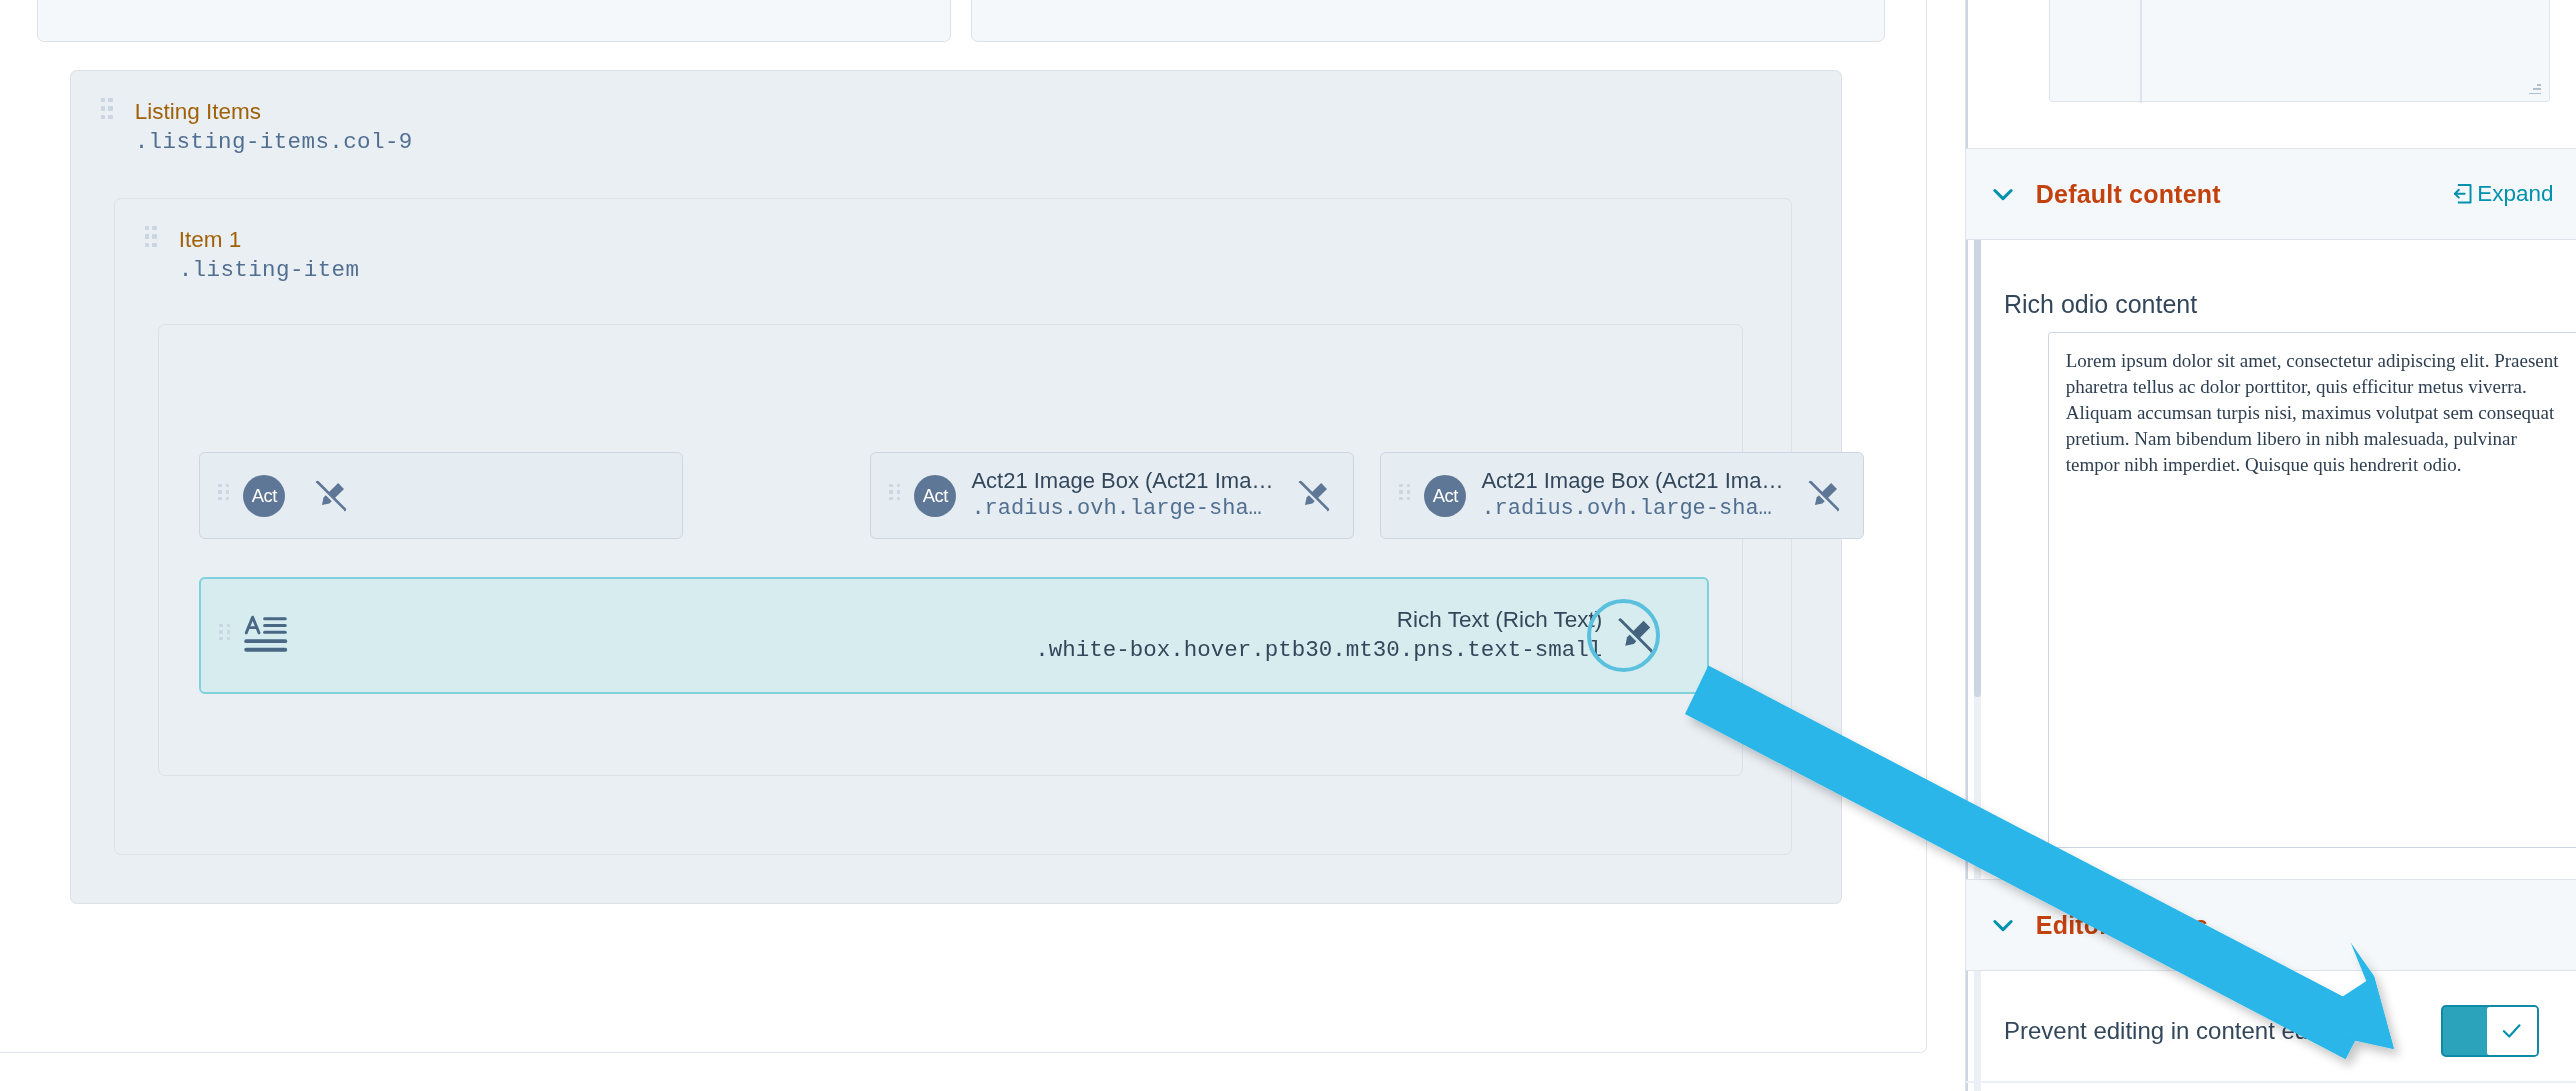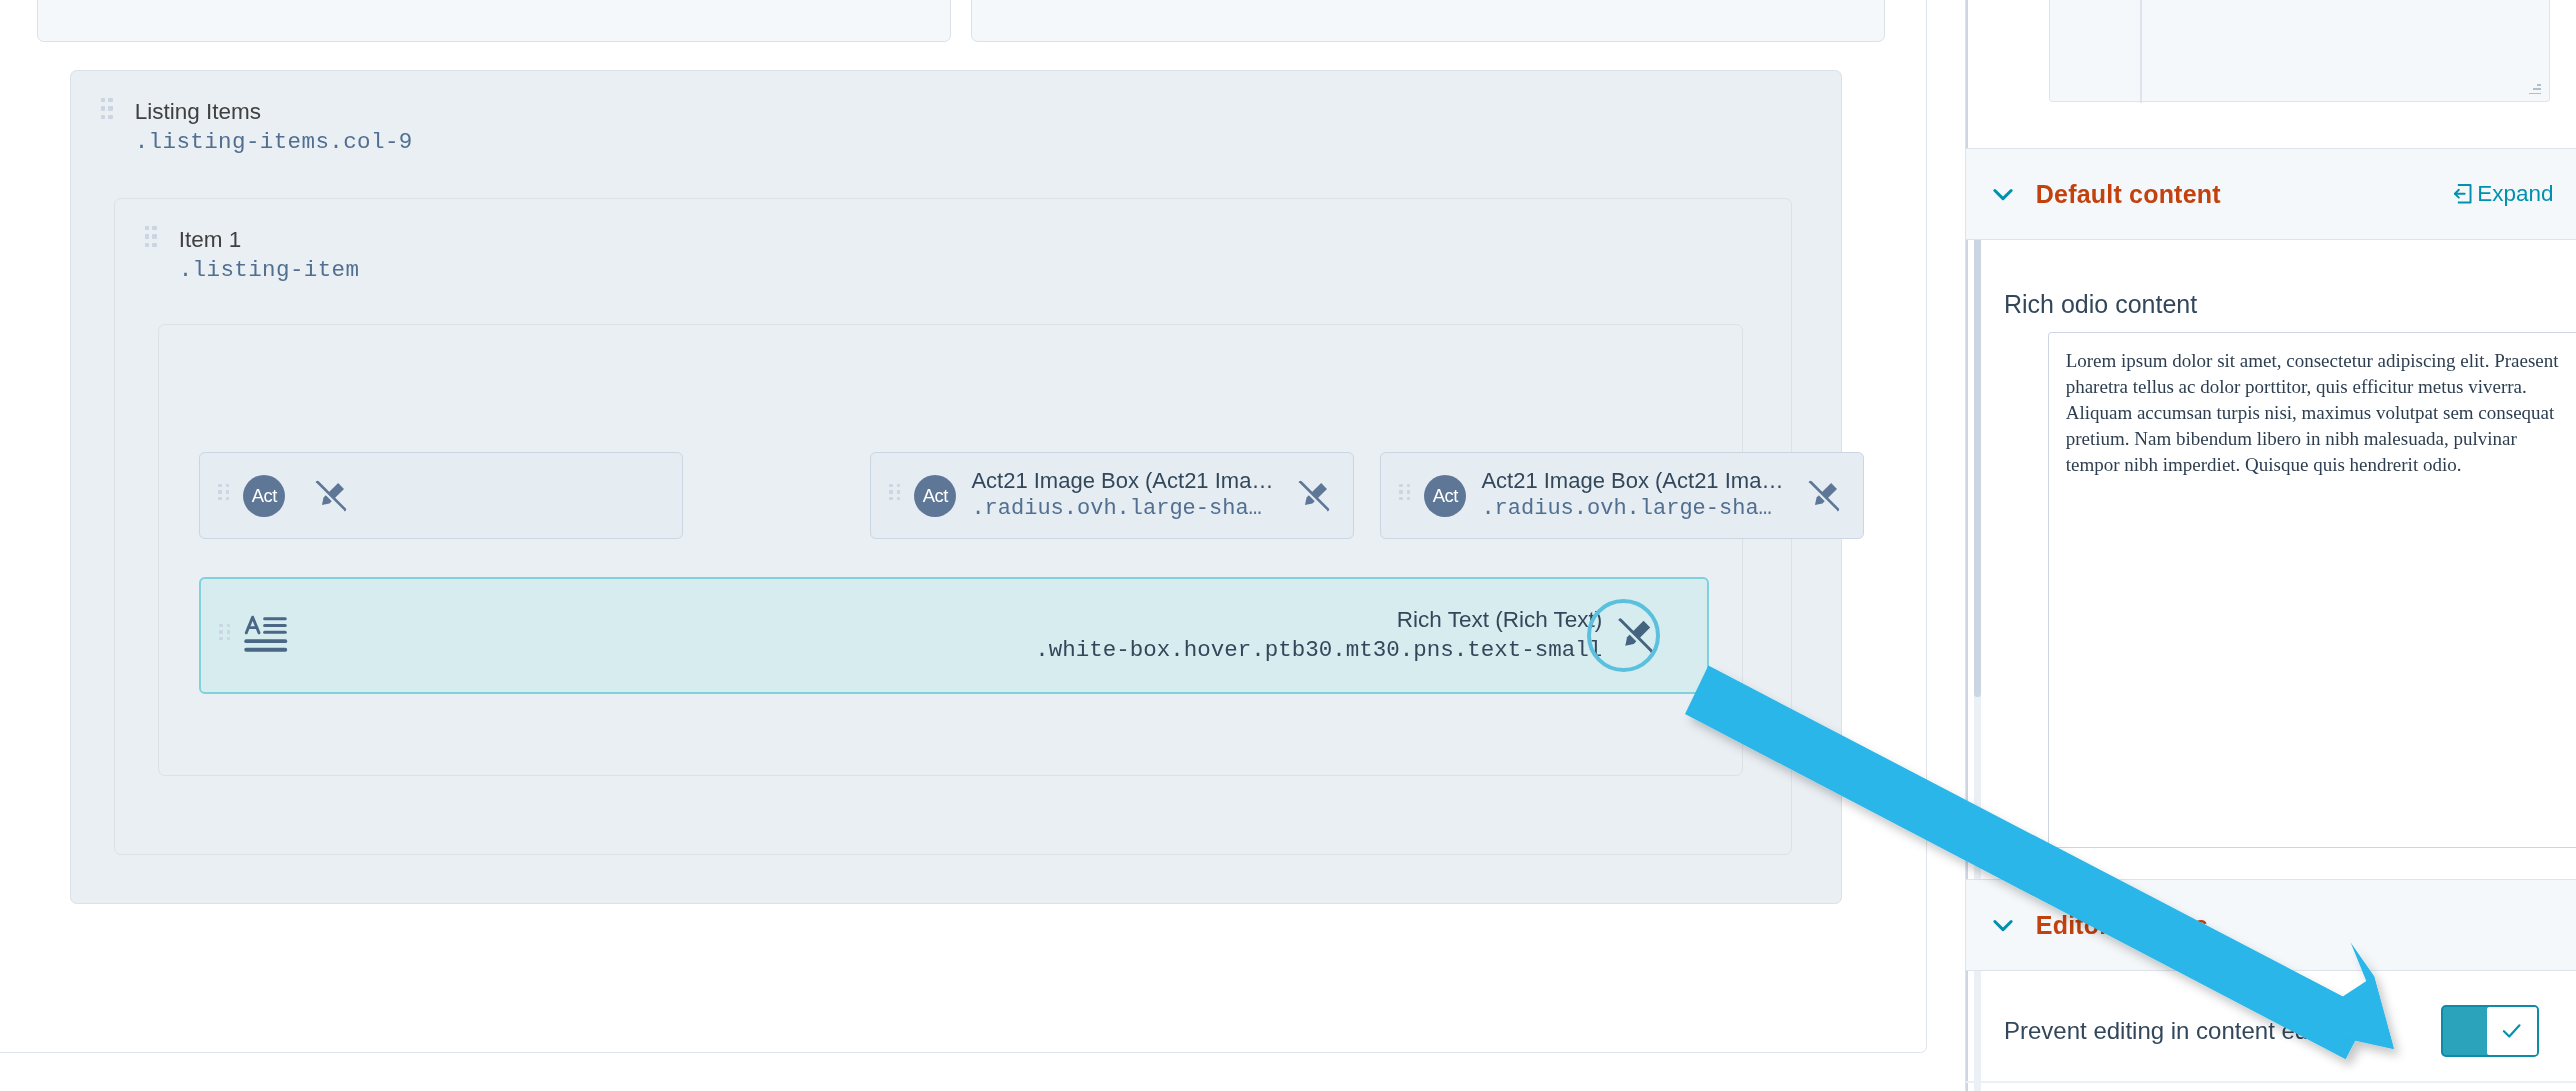--- a/index.html
+++ b/index.html
@@ -40,21 +40,21 @@
     display: grid;
     grid-template-columns: 4.2px 4.2px;
     grid-template-rows: 4.2px 4.2px 4.2px;
     gap: 4.2px 3.3px;
     flex: none;
   }
   .drag-dots i { display:block; width:4.2px; height:4.2px; background:#cbd6e2; border-radius:0.8px; }
 
   .row-head { display: flex; align-items: flex-start; gap: 22px; }
   .label-title {
-    font-size: 22.5px; color: #404040; line-height: 28px;
+    font-size: 22.5px; color: #a16207; line-height: 28px;
     font-family: "Liberation Sans", sans-serif; white-space: nowrap;
   }
   .label-class {
     font-size: 22.5px; color: #516f90; line-height: 32px;
     font-family: "Liberation Mono", monospace; letter-spacing: 0.4px; white-space: nowrap;
   }
 
   
   .mod-card {
     background: #e5ecf2;

